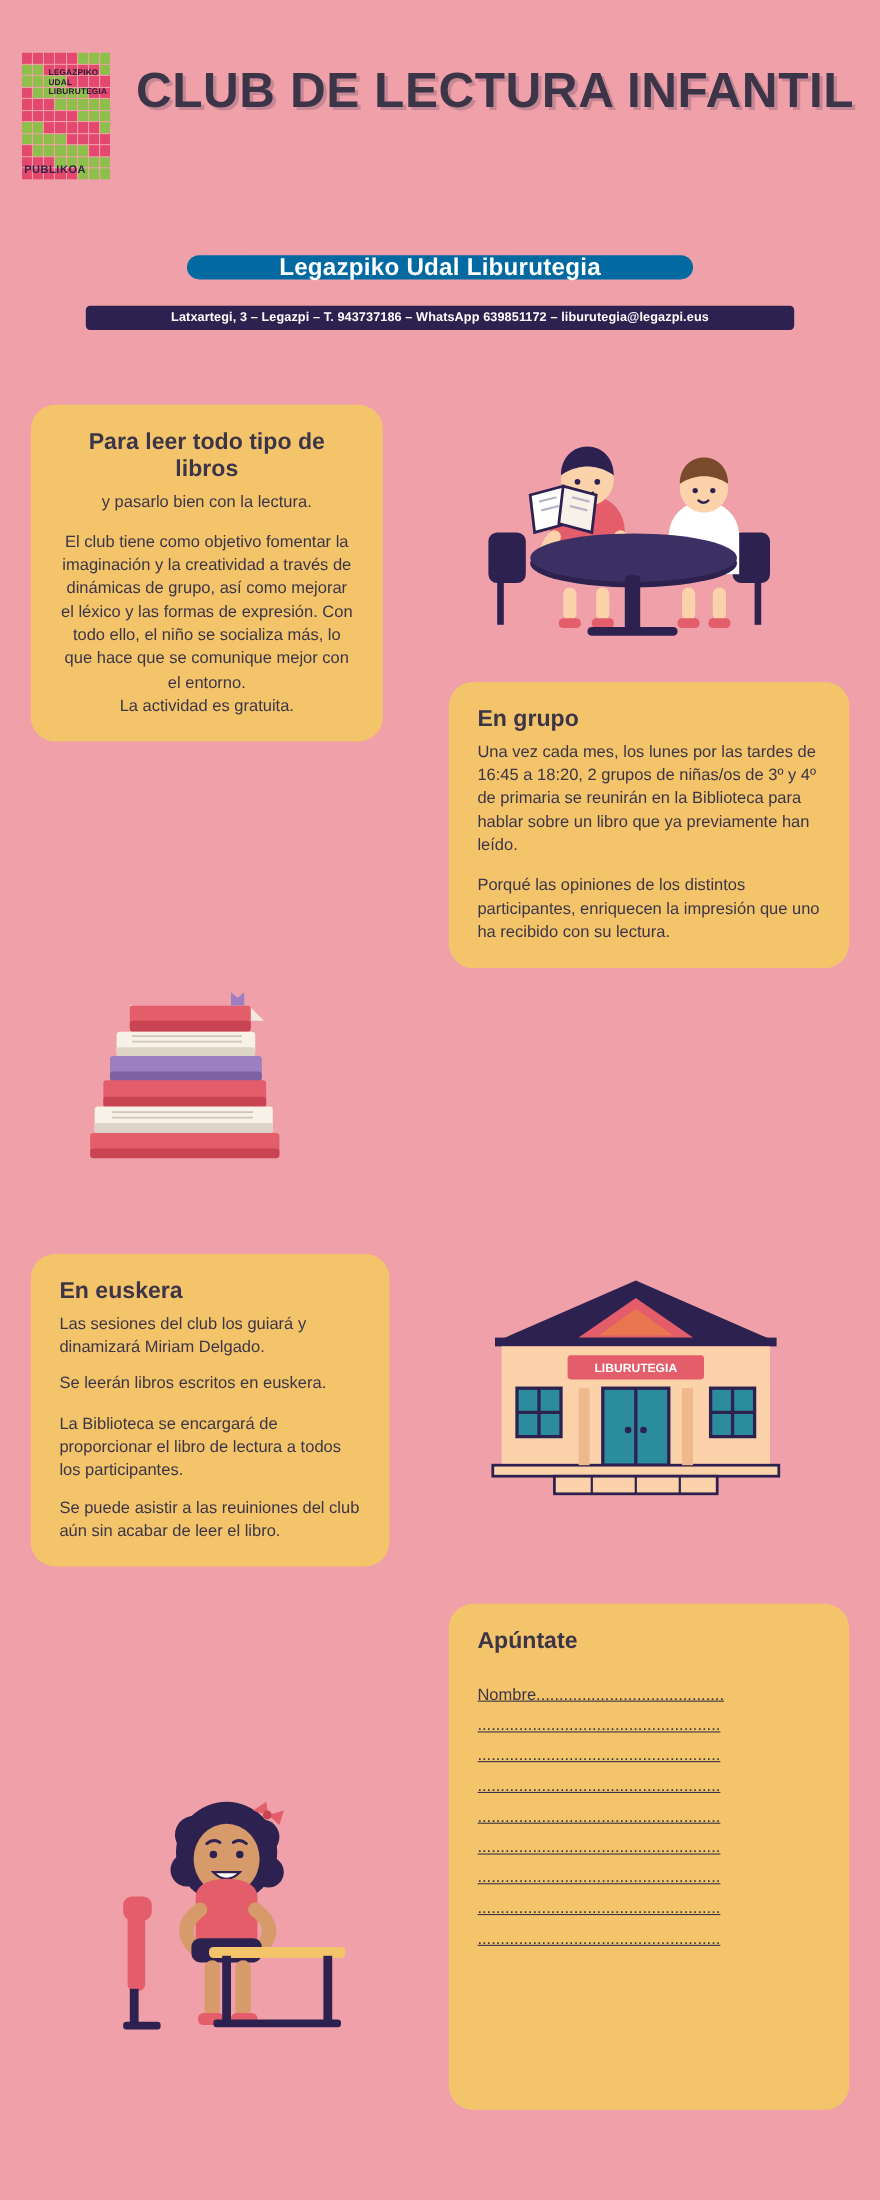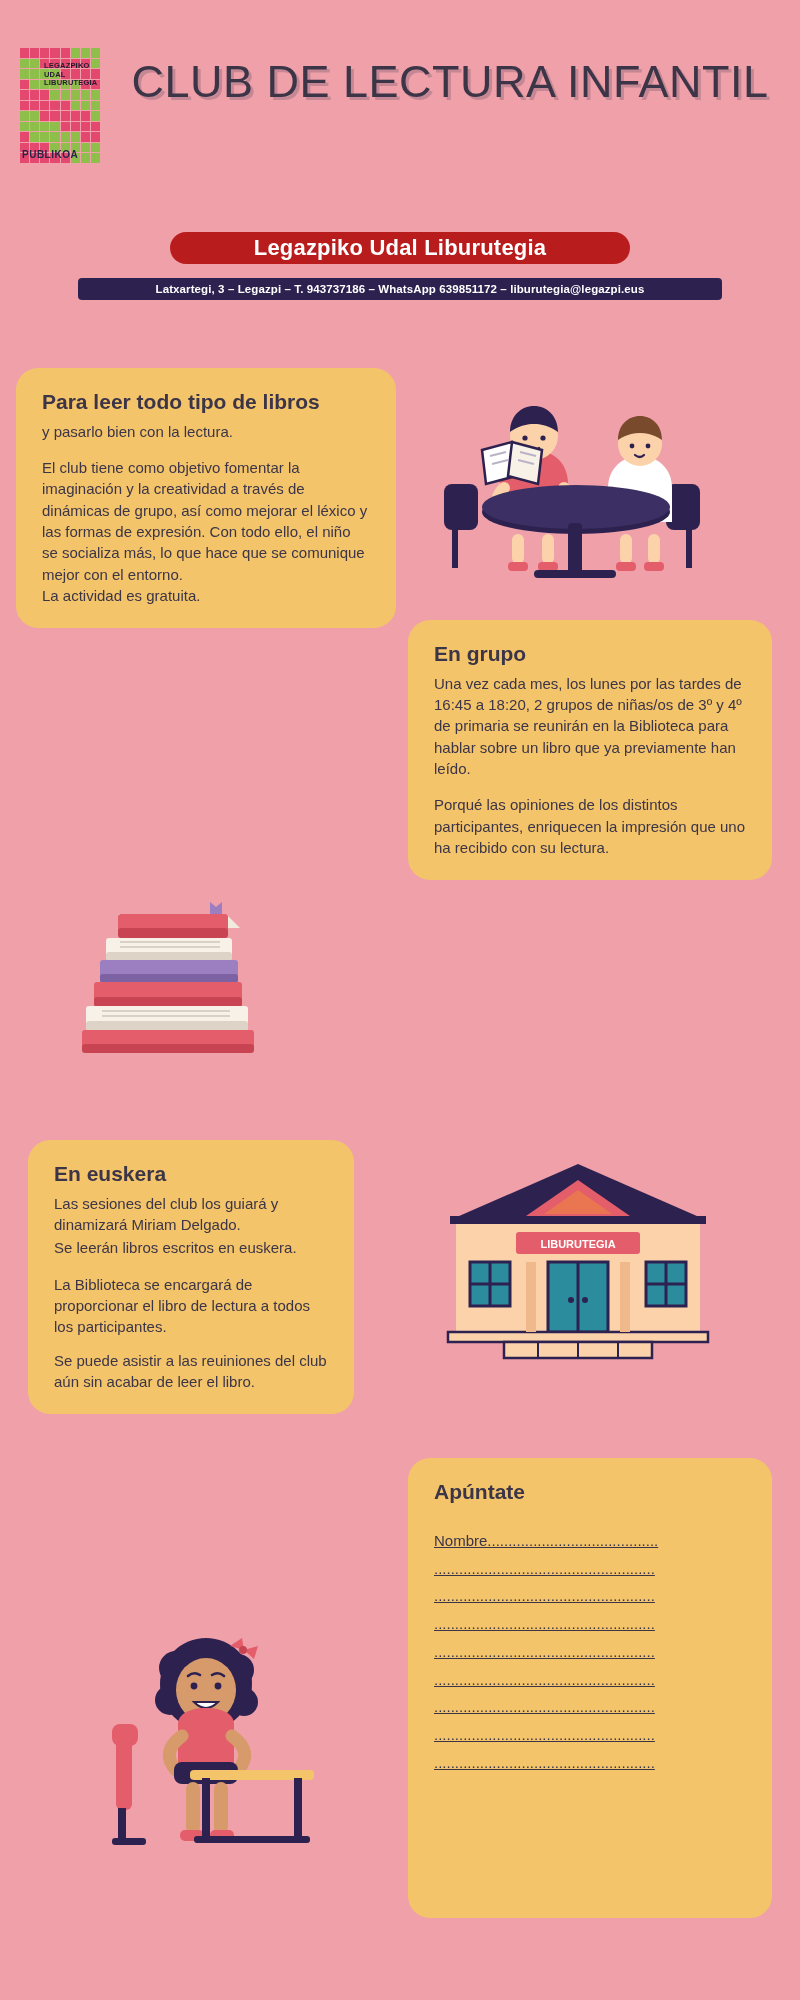--- a/index.html
+++ b/index.html
@@ -57,33 +57,33 @@
   }
 
   .main-title {
     position: absolute;
     left: 120px;
     top: 58px;
     width: 660px;
     text-align: center;
     font-size: 45px;
     line-height: 1.08;
-    font-weight: normal;
+    font-weight: bold;
     letter-spacing: 0.5px;
     color: #3b3547;
     text-shadow: 3px 3px 0 rgba(90,72,90,0.28);
   }
 
   .subtitle-bar {
     position: absolute;
     left: 170px;
     top: 232px;
     width: 460px;
-    height: 32px;
-    background: #b91c1c;
+    height: 22px;
+    background: #0369a1;
     border-radius: 19px;
     color: #ffffff;
     font-size: 22px;
     font-weight: bold;
     display: flex;
     align-items: center;
     justify-content: center;
     letter-spacing: 0.2px;
   }
   .contact-bar {
@@ -119,21 +119,21 @@
     color: #3b3547;
   }
   .card p {
     margin: 0;
     font-size: 15px;
     line-height: 1.42;
     color: #3b3547;
   }
   .card p + p { margin-top: 15px; }
 
-  #card-leer  { left: 16px;  top: 368px;  width: 380px; }
+  #card-leer  { left: 28px;  top: 368px;  width: 320px; text-align: center; }
   #card-grupo { left: 408px; top: 620px;  width: 364px; }
   #card-eus   { left: 28px;  top: 1140px; width: 326px; }
   #card-apunta{ left: 408px; top: 1458px; width: 364px; height: 460px; }
   .form-line {
     font-size: 15px;
     line-height: 1.85;
     color: #3b3547;
     white-space: nowrap;
     overflow: hidden;
   }
@@ -266,21 +266,21 @@
 
   <div class="card" id="card-grupo">
     <h2>En grupo</h2>
     <p>Una vez cada mes, los lunes por las tardes de 16:45 a 18:20, 2 grupos de niñas/os de 3º  y 4º de primaria se reunirán en la Biblioteca para hablar sobre un libro que ya previamente han leído.</p>
     <p>Porqué las opiniones de los distintos participantes, enriquecen la impresión que uno ha recibido con su lectura.</p>
   </div>
 
   <div class="card" id="card-eus">
     <h2>En euskera</h2>
     <p>Las sesiones del club los guiará y dinamizará Miriam Delgado.</p>
-    <p style="margin-top:2px">Se leerán libros escritos en euskera.</p>
+    <p style="margin-top:12px">Se leerán libros escritos en euskera.</p>
     <p>La Biblioteca se encargará de proporcionar el libro de lectura a todos los participantes.</p>
     <p style="margin-top:12px">Se puede asistir a las reuiniones del club aún sin acabar de leer el libro.</p>
   </div>
 
   <div class="card" id="card-apunta">
     <h2>Apúntate</h2>
     <div class="form-rows" id="form-rows">
         <div class="form-line">Nombre.........................................</div>
         <div class="form-line">.....................................................</div>
         <div class="form-line">.....................................................</div>

